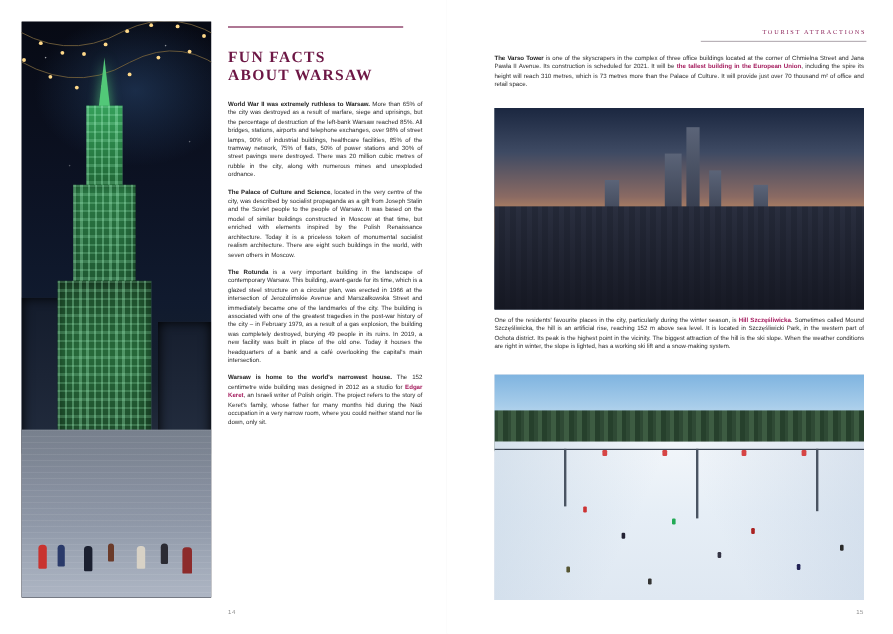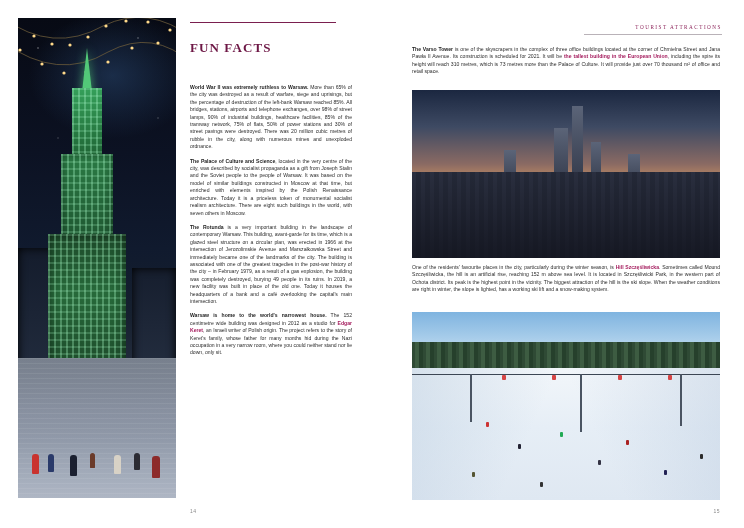--- a/index.html
+++ b/index.html
@@ -308,20 +308,21 @@
       <div class="skater" style="left:72px;bottom:30px;width:5px;height:15px;background:#6b3b2a;"></div>
       <div class="skater" style="left:96px;bottom:24px;width:7px;height:19px;background:#d8d2c6;"></div>
       <div class="skater" style="left:116px;bottom:28px;width:6px;height:17px;background:#2b2b33;"></div>
       <div class="skater" style="left:134px;bottom:20px;width:8px;height:22px;background:#8d2b2b;"></div>
     </div>
 
     <div class="left-caption-bar"></div>
 
     <div class="fun-title">
       <div>FUN FACTS</div>
+      <div>ABOUT WARSAW</div>
     </div>
 
     <div class="left-body">
       <p><b>World War II was extremely ruthless to Warsaw.</b><span> More than 65% of the city was destroyed as a result of warfare, siege and uprisings, but the percentage of destruction of the left-bank Warsaw reached 85%. All bridges, stations, airports and telephone exchanges, over 98% of street lamps, 90% of industrial buildings, healthcare facilities, 85% of the tramway network, 75% of flats, 50% of power stations and 30% of street pavings were destroyed. There was 20 million cubic metres of rubble in the city, along with numerous mines and unexploded ordnance.</span></p>
       <p><b>The Palace of Culture and Science</b><span>, located in the very centre of the city, was described by socialist propaganda as a gift from Joseph Stalin and the Soviet people to the people of Warsaw. It was based on the model of similar buildings constructed in Moscow at that time, but enriched with elements inspired by the Polish Renaissance architecture. Today it is a priceless token of monumental socialist realism architecture. There are eight such buildings in the world, with seven others in Moscow.</span></p>
       <p><b>The Rotunda</b><span> is a very important building in the landscape of contemporary Warsaw. This building, avant-garde for its time, which is a glazed steel structure on a circular plan, was erected in 1966 at the intersection of Jerozolimskie Avenue and Marszałkowska Street and immediately became one of the landmarks of the city. The building is associated with one of the greatest tragedies in the post-war history of the city – in February 1979, as a result of a gas explosion, the building was completely destroyed, burying 49 people in its ruins. In 2019, a new facility was built in place of the old one. Today it houses the headquarters of a bank and a café overlooking the capital's main intersection.</span></p>
       <p><b>Warsaw is home to the world's narrowest house.</b><span> The 152 centimetre wide building was designed in 2012 as a studio for </span><span class="accent">Edgar Keret</span><span>, an Israeli writer of Polish origin. The project refers to the story of Keret's family, whose father for many months hid during the Nazi occupation in a very narrow room, where you could neither stand nor lie down, only sit.</span></p>
     </div>
 
     <div class="folio-left">14</div>

